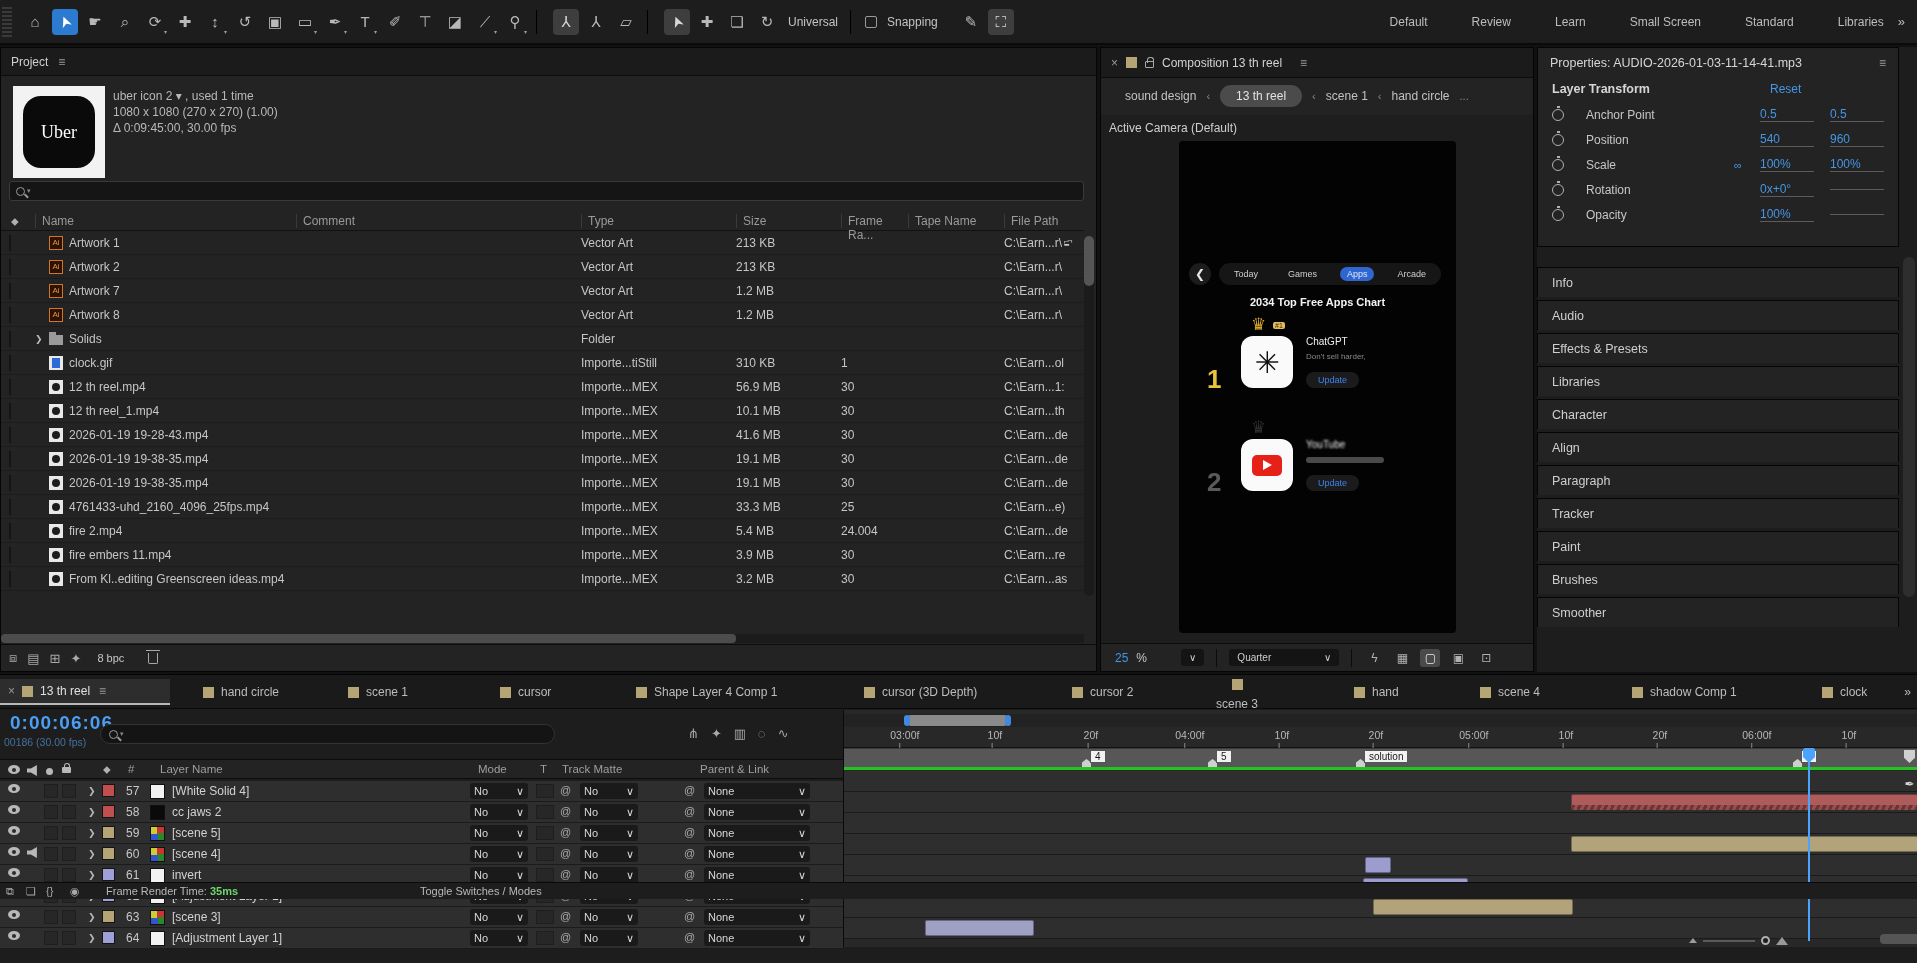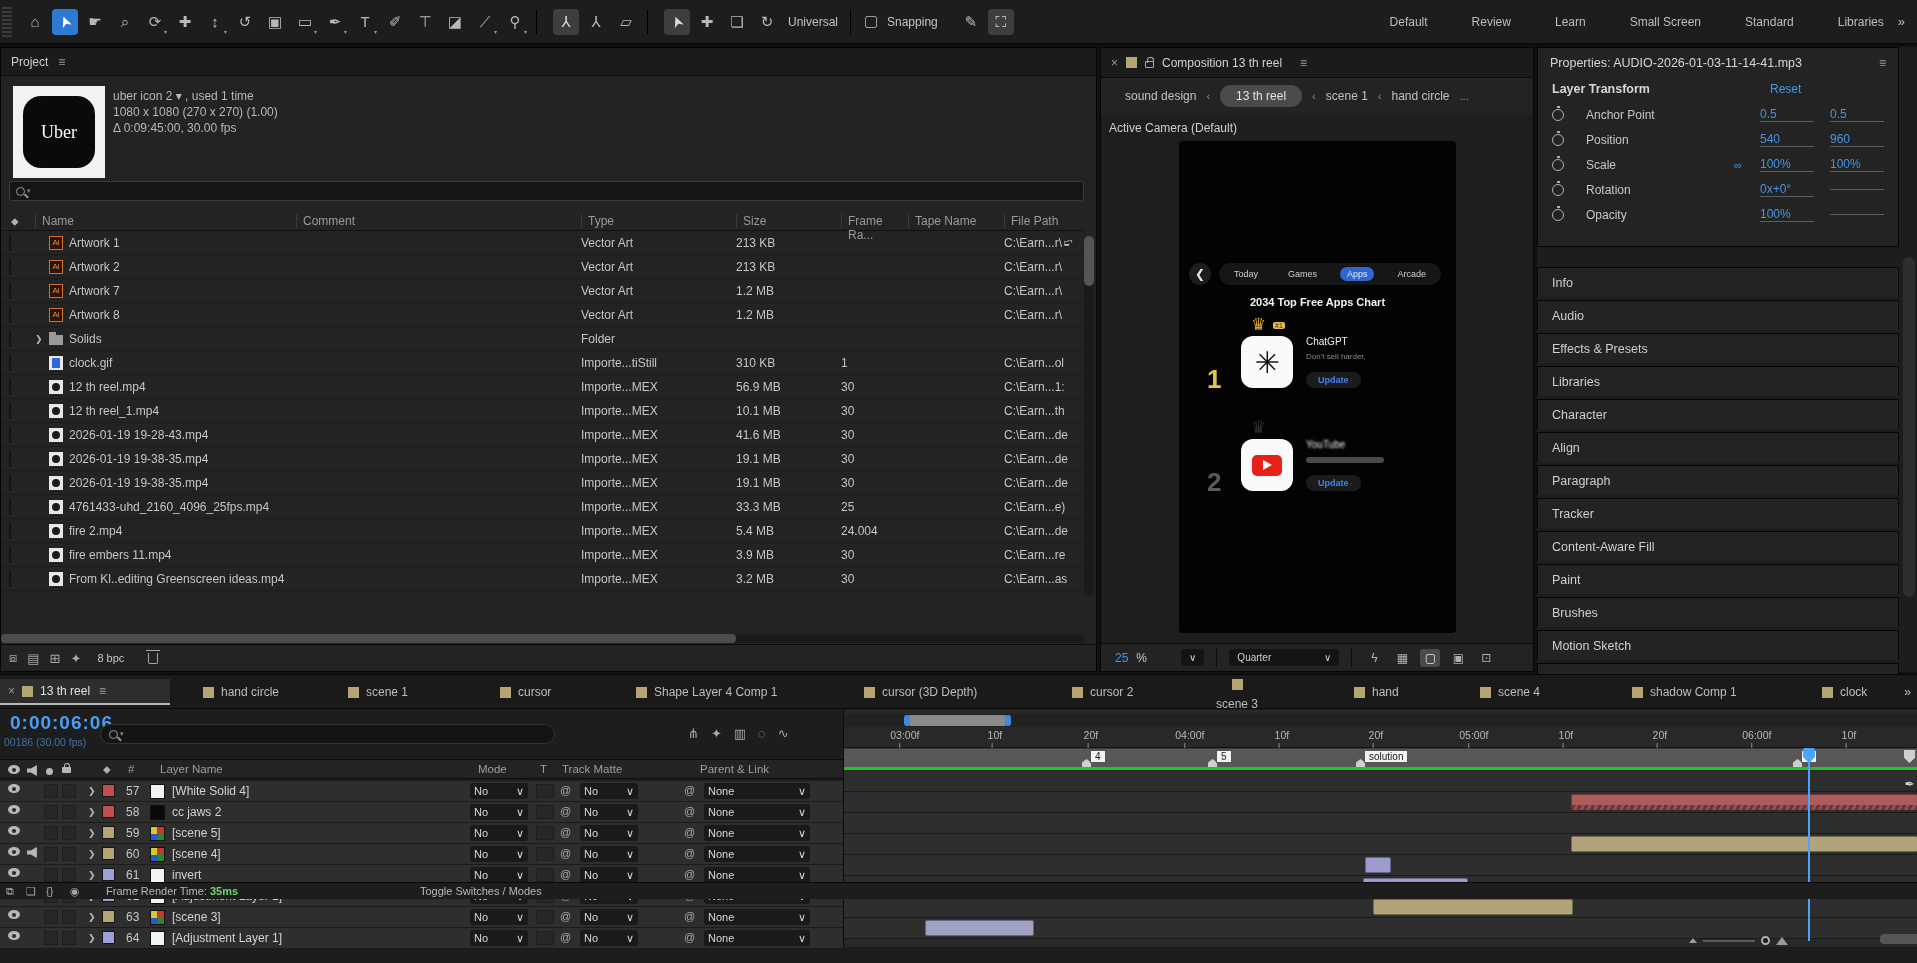--- a/index.html
+++ b/index.html
@@ -88,21 +88,21 @@
   .ph-rank { position:absolute; left:28px; top:38px; font-size:26px; font-weight:bold; }
   .ph-crown { position:absolute; left:72px; top:-12px; font-size:17px; }
   .ph-badge { position:absolute; left:94px; top:-4px; font-size:7px; color:#3a2a08; background:#e2bc5a; border-radius:2px; padding:0 2px; }
   .ph-icon { position:absolute; left:62px; top:10px; width:52px; height:52px; background:#fafafa; border-radius:12px; display:flex; align-items:center; justify-content:center; }
   .app-gpt .glyph { font-size:30px; color:#111; }
   .app-yt .glyph { width:30px; height:21px; background:#e62117; border-radius:5px; position:relative; }
   .app-yt .glyph::after { content:""; position:absolute; left:11px; top:5px; border-left:9px solid #fff; border-top:5.5px solid transparent; border-bottom:5.5px solid transparent; }
   .ph-name { position:absolute; left:127px; top:10px; color:#efefef; font-size:10px; }
   .ph-desc { position:absolute; left:127px; top:26px; color:#8a8a8a; font-size:8px; }
   .ph-blur { position:absolute; left:127px; top:28px; width:78px; height:6px; background:#4a4a4a; border-radius:3px; display:none; }
-  .ph-upd { position:absolute; left:127px; top:46px; background:#1b1b1b; color:#3f82f0; font-size:9px; font-weight:bold; padding:3px 12px; border-radius:10px; }
+  .ph-upd { position:absolute; left:127px; top:46px; background:#1b1b1b; color:#3f82f0; font-size:9px; font-weight:normal; padding:3px 12px; border-radius:10px; }
   #comp-bottom { position:absolute; left:0; bottom:0; width:100%; height:28px; background:#232323; border-top:1px solid #0c0c0c; display:flex; align-items:center; gap:8px; padding-left:14px; }
   #zoom-val { color:#4596e5; font-size:12px; }
   .pct { color:#c8c8c8; }
   .dd-btn { background:#141414; border-radius:3px; color:#cfcfcf; font-size:10px; padding:3px 8px; display:flex; align-items:center; gap:16px; }
   .vdiv { width:1px; height:18px; background:#0c0c0c; margin:0 4px; }
   .cb-ic { width:20px; height:18px; border-radius:3px; display:flex; align-items:center; justify-content:center; color:#b0b0b0; font-size:12px; }
   .cb-ic.pressed { background:#4a4a4a; color:#e8e8e8; }
 
   
   #props { left:1537px; top:47px; width:380px; height:625px; background:#1d1d1d; border:none; }
@@ -754,24 +754,22 @@
     <div id="props-list">
 
     <div class="plist-item">Info</div>
         <div class="plist-item">Audio</div>
         <div class="plist-item">Effects &amp; Presets</div>
         <div class="plist-item">Libraries</div>
         <div class="plist-item">Character</div>
         <div class="plist-item">Align</div>
         <div class="plist-item">Paragraph</div>
         <div class="plist-item">Tracker</div>
-        <div class="plist-item">Content-Aware Fill</div>
         <div class="plist-item">Paint</div>
         <div class="plist-item">Brushes</div>
-        <div class="plist-item">Motion Sketch</div>
         <div class="plist-item">Smoother</div>
       </div>
     <div id="props-scroll"></div>
   </div>
 
   <div id="timeline">
     <div id="tl-tabs">
 
     <div class="tl-tab active" style="left: 0px; width: 170px;">
           <span class="close-x" style="display: inline;">×</span>

